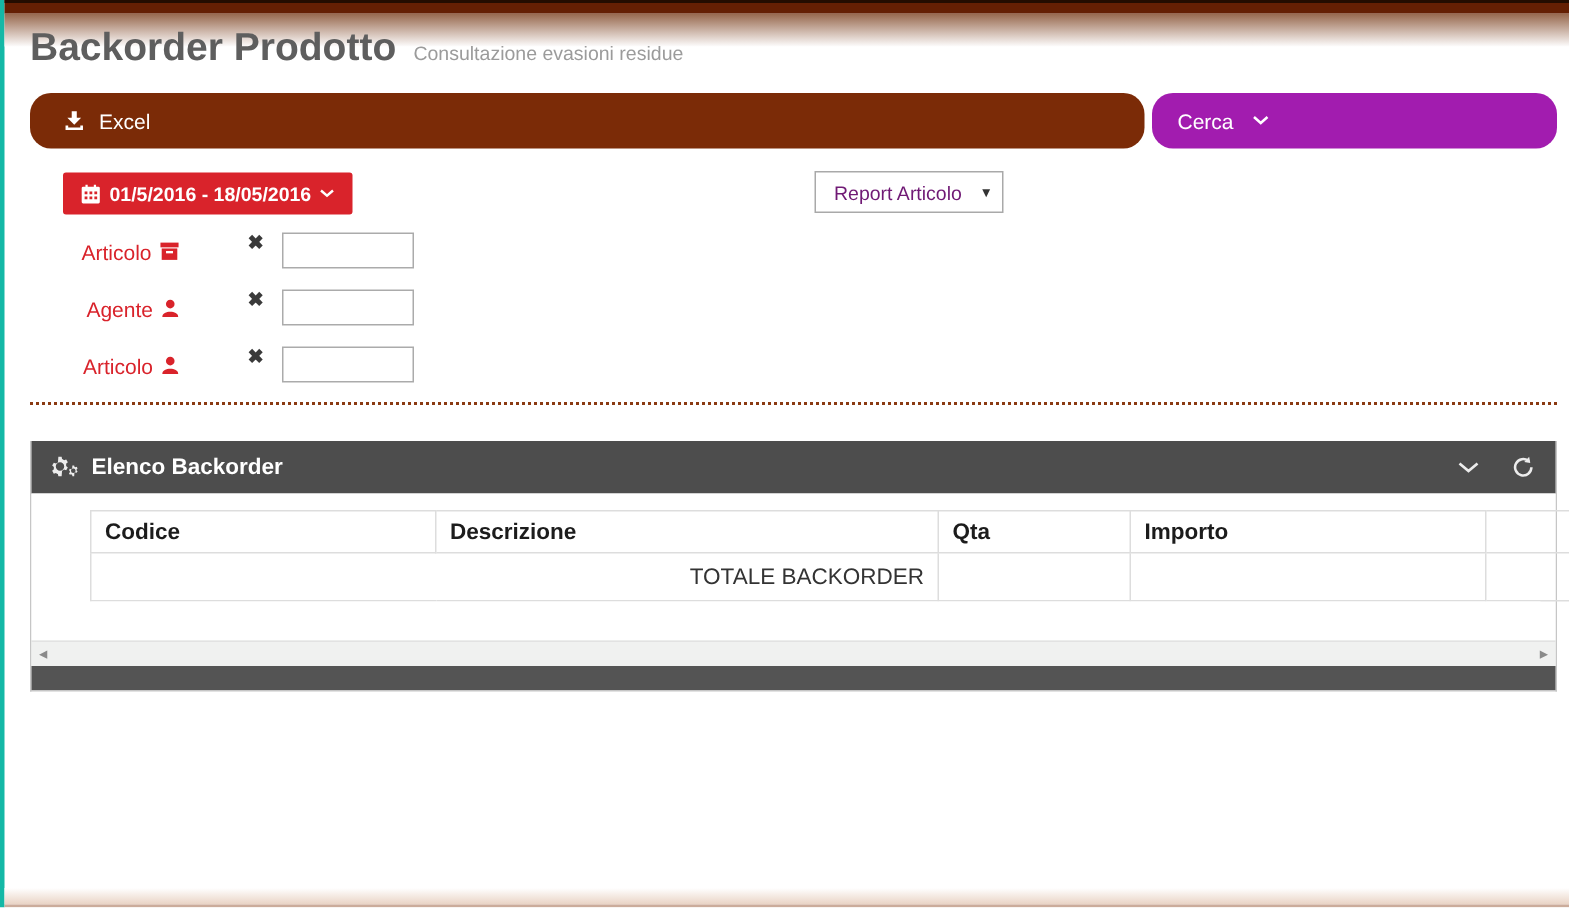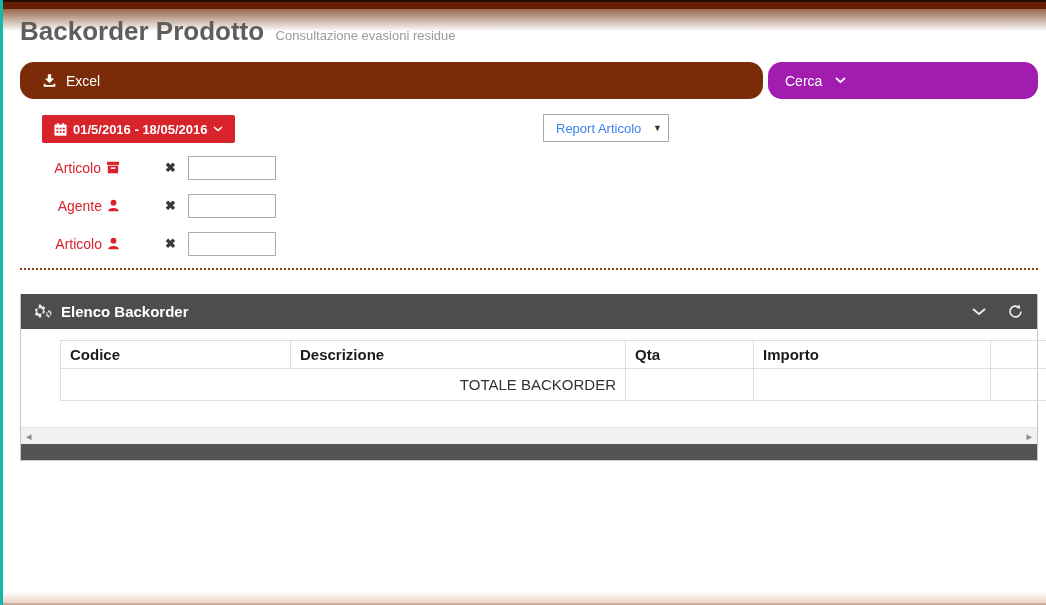--- a/index.html
+++ b/index.html
@@ -51,29 +51,29 @@
   .date-row { position: relative; margin-top: 15px; height: 28px; }
   .btn-date {
     position: absolute; left: 22px; top: 1px; height: 28px;
     background: #d9232b; color: #fff;
     display: inline-flex; align-items: center; gap: 6px;
     padding: 0 12px; font-size: 13px; font-weight: bold;
     border-radius: 2px; cursor: pointer;
   }
   .report-select {
     position: absolute; left: 523px; top: 0; width: 126px; height: 28px;
-    border: 1px solid #a9a9a9; background: #fff; font-size: 13px; color: #3b82f6;
+    border: 1px solid #a9a9a9; background: #fff; font-size: 13px; color: #701a75;
     font-family: "Liberation Sans", sans-serif;
     appearance: none; -webkit-appearance: none; -moz-appearance: none;
     padding: 0 20px 0 12px; border-radius: 0; cursor: pointer;
   }
   .select-arrow {
     position: absolute; left: 633px; top: 9px; font-size: 9px; color: #333; pointer-events: none;
   }
-  .filter-row { display: flex; align-items: center; margin-top: 13px; height: 25px; }
+  .filter-row { display: flex; margin-top: 13px; height: 25px; }
   .filter-label {
     width: 100px; display: flex; justify-content: flex-end; align-items: center; gap: 5px;
     color: #d9232b; font-size: 14px;
   }
   .clear-x { margin-left: 45px; color: #3a3a3a; font-size: 13px; font-weight: bold; cursor: pointer; line-height: 1; }
   .filter-input {
     margin-left: 12px; width: 88px; height: 24px;
     border: 1px solid #ababab; padding: 2px 5px; font-size: 13px;
     font-family: "Liberation Sans", sans-serif;
   }

